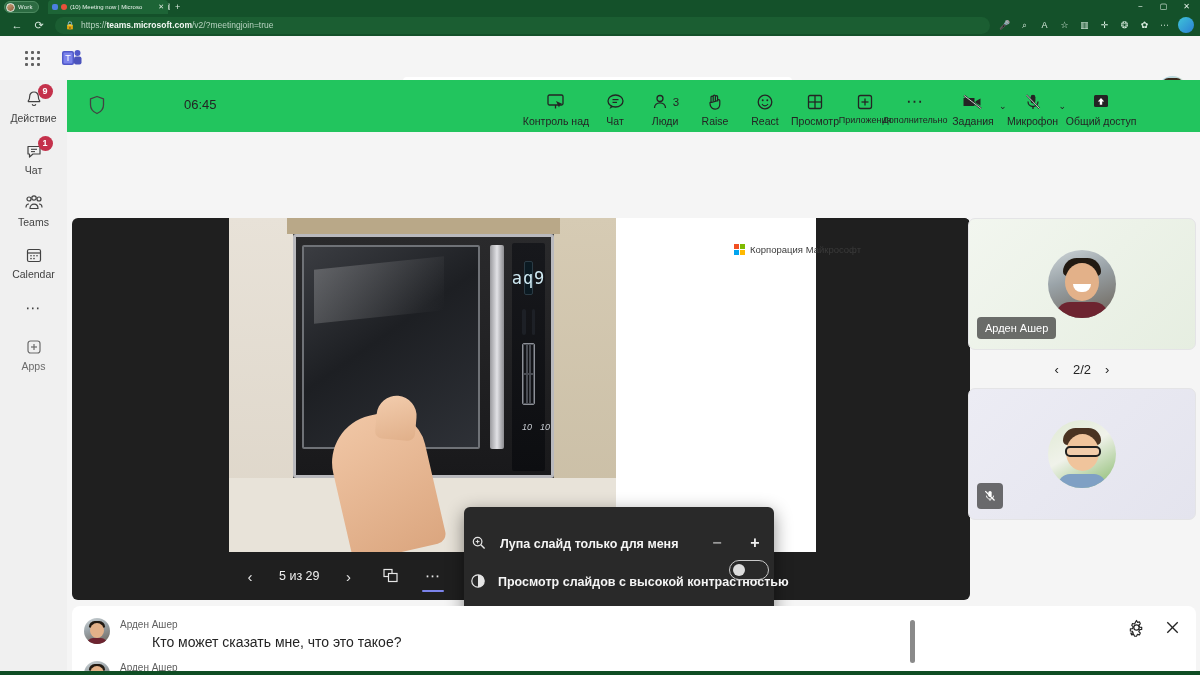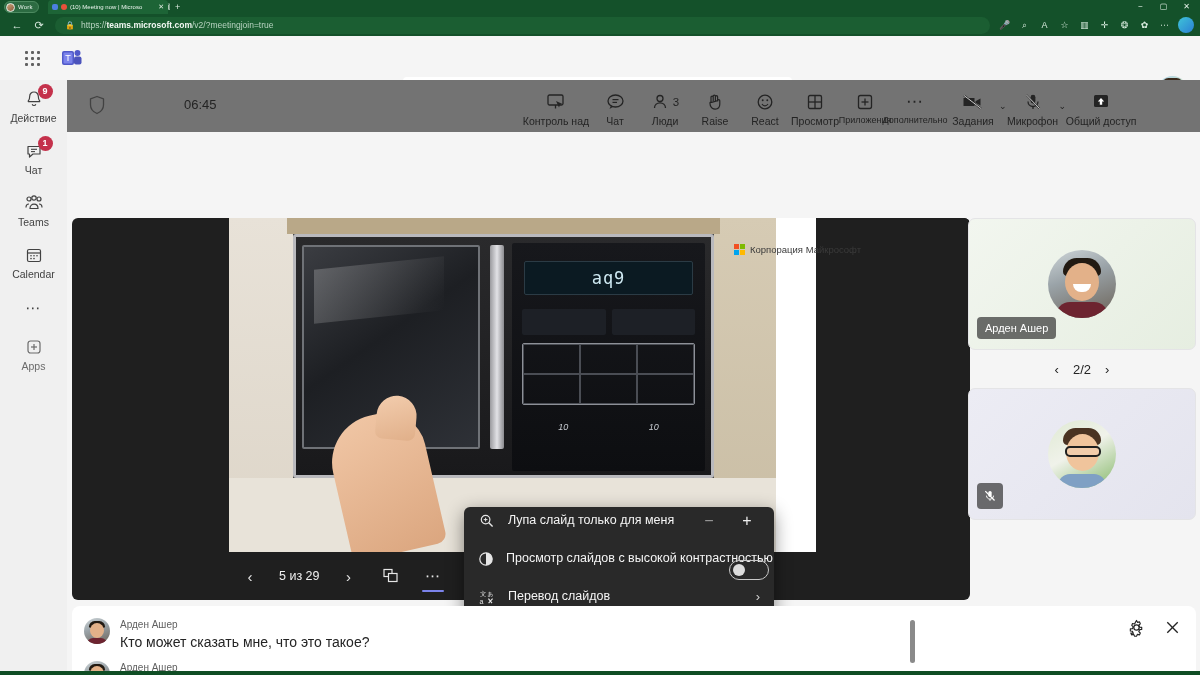--- a/index.html
+++ b/index.html
@@ -79,21 +79,21 @@
   .side-label { font-size: 10.5px; color: #424242; line-height: 13px; padding: 0 3px; border-radius: 2px; white-space: nowrap; }
   .badge { position: absolute; top: -4px; right: -9px; min-width: 15px; height: 15px; border-radius: 8px;
     background: #c4314b; color: #fff; font-size: 9px; display: flex; align-items: center;
     justify-content: center; padding: 0 3px; font-weight: 600; }
   .side-dots { height: 40px; display: flex; align-items: center; justify-content: center;
     color: #424242; font-size: 15px; letter-spacing: 1.6px; }
 
   
   .stage { position: absolute; left: 67px; top: 44px; right: 0; bottom: 0; background: #f5f5f5; }
 
-  .meet-bar { position: relative; height: 52px; background: #737373; }
+  .meet-bar { position: relative; height: 52px; background: #22c55e; }
   .meet-shield { position: absolute; left: 20px; top: 14px; color: #424242; }
   .meet-timer { position: absolute; left: 117px; top: 17px; font-size: 13px; color: #242424; }
   .tools { position: absolute; left: 455px; top: 4px; display: flex; align-items: flex-start; }
   .tool { width: 50px; display: flex; flex-direction: column; align-items: center; gap: 1px;
     color: #242424; padding-top: 5px; }
   .tool .t-ico { height: 25px; display: flex; align-items: center; justify-content: center; position: relative; }
   .tool .t-lab { font-size: 10.5px; color: #242424; white-space: nowrap; }
   .tool.wide { width: 68px; }
   .tool.narrow-lab .t-lab { font-size: 9px; }
   .people-count { font-size: 11.5px; margin-left: 2px; color: #242424; }
@@ -104,21 +104,21 @@
 
   
   .content-row { position: absolute; left: 0; right: 0; top: 52px; bottom: 0; }
 
   .slide-area { position: absolute; left: 5px; top: 86px; width: 898px; height: 382px;
     background: #1f1f1f; border-radius: 6px; overflow: hidden; }
   .slide-white { position: absolute; left: 157px; top: 0; width: 587px; height: 334px; background: #fff; }
   .ms-wm { position: absolute; left: 662px; top: 26px; display: flex; align-items: center; gap: 5px;
     font-size: 9.5px; color: #3a3a3a; white-space: nowrap; }
   .ms-sq { width: 11px; height: 11px; display: grid; grid-template-columns: 1fr 1fr; grid-template-rows: 1fr 1fr; gap: 1px; }
-  .photo { position: absolute; left: 157px; top: 0; width: 547px; height: 334px; overflow: hidden;
+  .photo { position: absolute; left: 157px; top: 0; width: 387px; height: 334px; overflow: hidden;
     background: #404040; }
   .wall-l { position: absolute; left: 0; top: 0; width: 64px; height: 100%;
     background: linear-gradient(180deg,#e8e2d8,#ddd5c8); }
   .wall-r { position: absolute; right: 0; top: 0; width: 62px; height: 100%;
     background: linear-gradient(180deg,#d6cbb4,#c9bda4); }
   .cab-top { position: absolute; left: 58px; top: 0; right: 56px; height: 16px; background: #b9a888; }
   .mw-body { position: absolute; left: 64px; top: 16px; right: 62px; bottom: 74px;
     background: linear-gradient(180deg,#2a2a2c,#19191b); border: 3px solid #b9b9bd; border-radius: 3px; }
   .mw-glass { position: absolute; left: 6px; top: 8px; width: 178px; bottom: 26px;
     background: linear-gradient(145deg,#3b3d42 0%,#1d1f23 45%,#2e3137 100%); border: 2px solid #6f7277; border-radius: 2px; }
@@ -188,28 +188,28 @@
     background: #fff; border-radius: 8px 8px 0 0; }
   .cap-tools { position: absolute; right: 14px; top: 12px; display: flex; gap: 17px; color: #242424; }
   .cap-list { position: absolute; left: 12px; top: 12px; right: 265px; }
   .cap-row { display: flex; gap: 10px; margin-bottom: 9px; }
   .cap-ava { width: 26px; height: 26px; border-radius: 50%; position: relative; overflow: hidden; flex: none;
     background: linear-gradient(160deg,#cfd6d9 0%,#9aa3a8 40%,#6b6257 100%); }
   .cap-ava .f { position: absolute; left: 6px; top: 5px; width: 14px; height: 15px; border-radius: 50%; background: #e3b189; }
   .cap-ava .h { position: absolute; left: 5px; top: 3px; width: 16px; height: 7px; border-radius: 8px 8px 2px 2px; background: #221a12; }
   .cap-ava .sh { position: absolute; left: 3px; bottom: 0; width: 20px; height: 6px; border-radius: 6px 6px 0 0; background: #6d2430; }
   .cap-name { font-size: 10px; color: #616161; line-height: 14px; }
-  .cap-text { font-size: 14px; color: #242424; line-height: 20px; }
+  .cap-text { font-size: 14px; color: #242424; line-height: 20px; margin-left: 32px; }
   .cap-scroll { position: absolute; right: 281px; top: 14px; bottom: 8px; width: 5px;
     background: #8a8a8a; border-radius: 3px; }
 
   
   .ctx { position: absolute; left: 397px; top: 375px; width: 310px; background: #292929;
     border-radius: 6px; padding: 6px 0; box-shadow: 0 5px 18px rgba(0,0,0,.45); }
-  .ctx-item { height: 38px; display: flex; align-items: flex-start; padding: 0 14px; gap: 12px; color: #f5f5f5; position: relative; }
+  .ctx-item { height: 38px; display: flex; align-items: flex-end; padding: 0 6px; gap: 12px; color: #f5f5f5; position: relative; font-weight: bold; }
   .ctx-ico { width: 18px; display: flex; align-items: center; justify-content: center; color: #e6e6e6; }
   .ctx-lab { font-size: 12.5px; color: #f5f5f5; flex: 1; white-space: nowrap; }
   .ctx-minus, .ctx-plus { width: 26px; text-align: center; font-size: 16px; line-height: 1; }
   .ctx-minus { color: #9a9a9a; }
   .ctx-plus { color: #f0f0f0; }
   .ctx-toggle { position: absolute; right: 5px; top: 9px; width: 40px; height: 20px; border-radius: 10px;
     border: 1.4px solid #c8c8c8; background: rgba(0,0,0,0); }
   .ctx-toggle i { position: absolute; left: 3px; top: 3px; width: 12px; height: 12px;
     border-radius: 50%; background: #dcdcdc; display: block; }
   .ctx-chev { color: #d0d0d0; font-size: 13px; }

